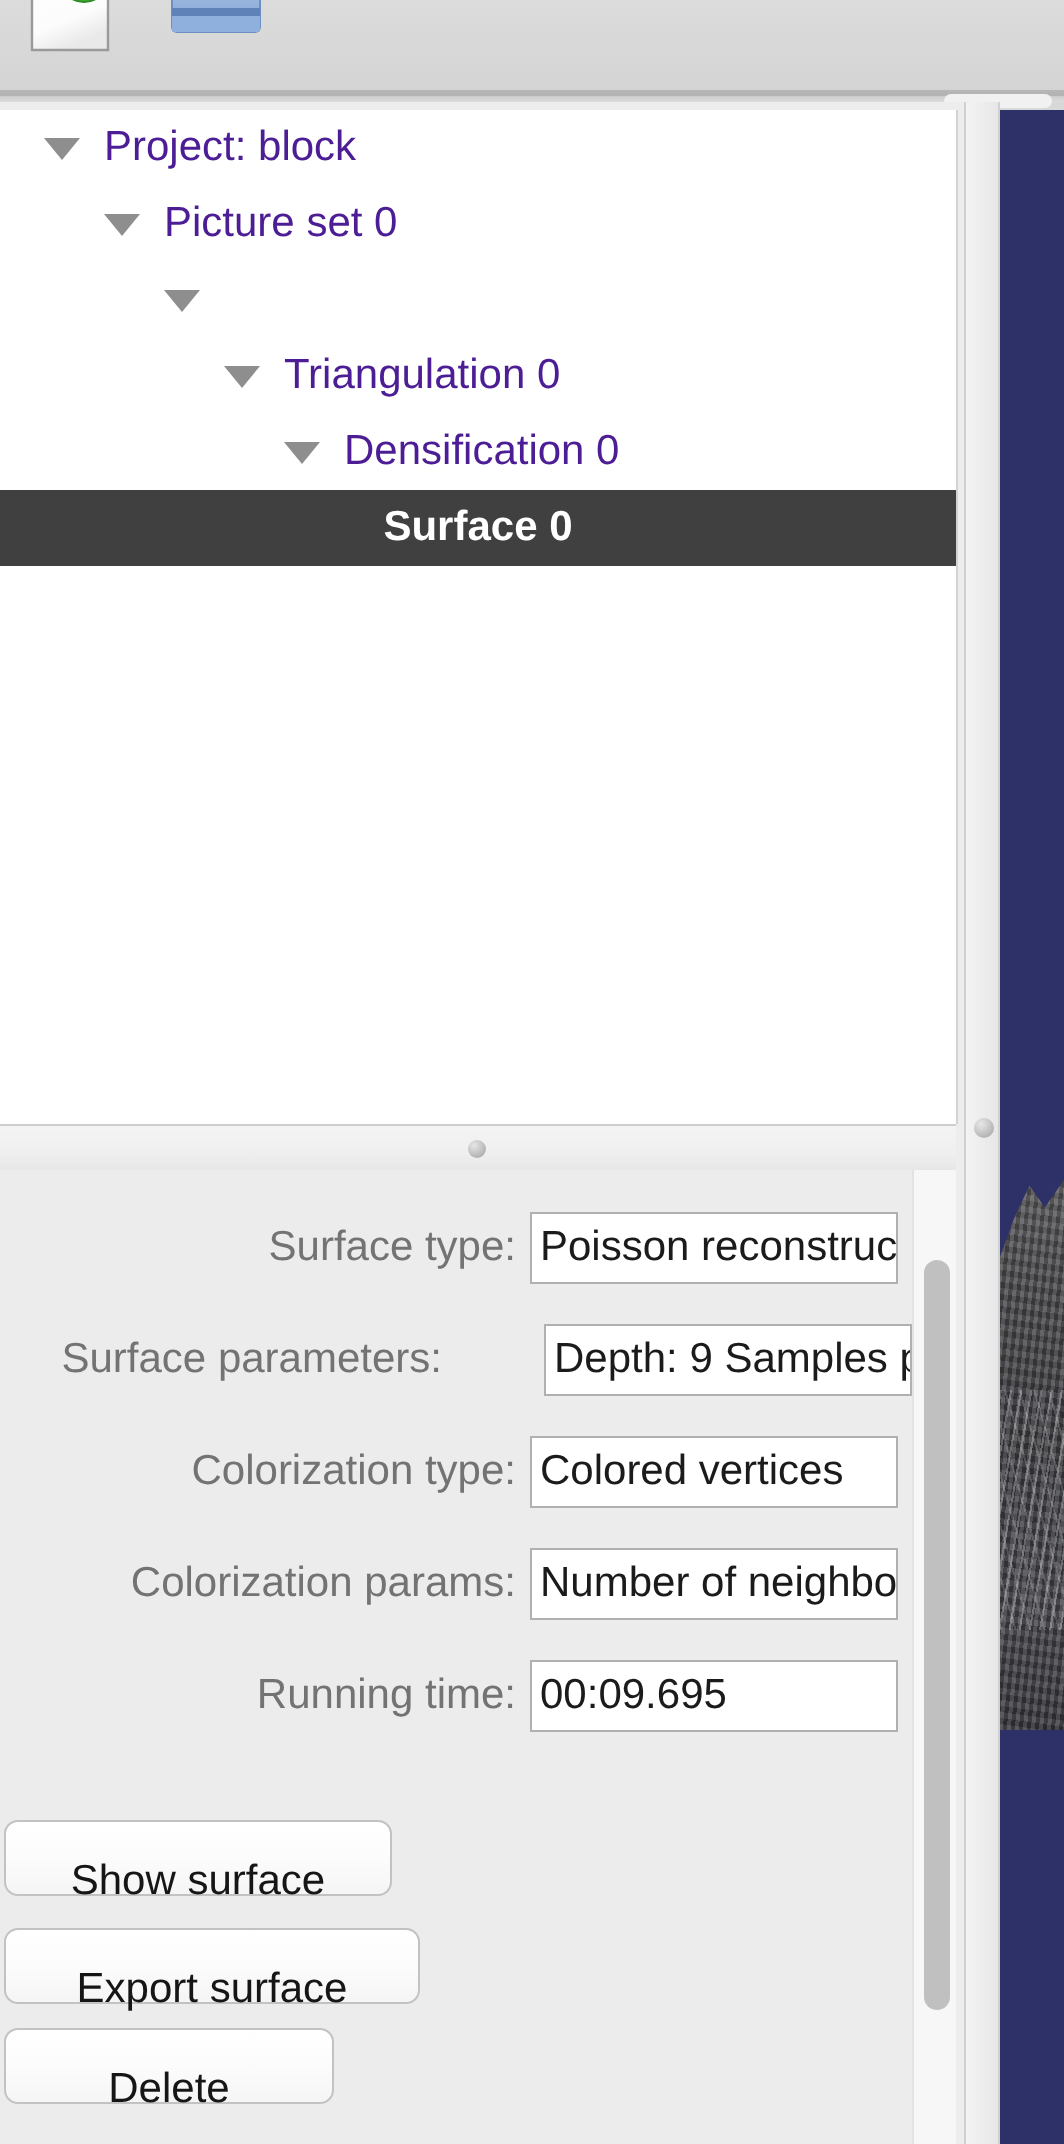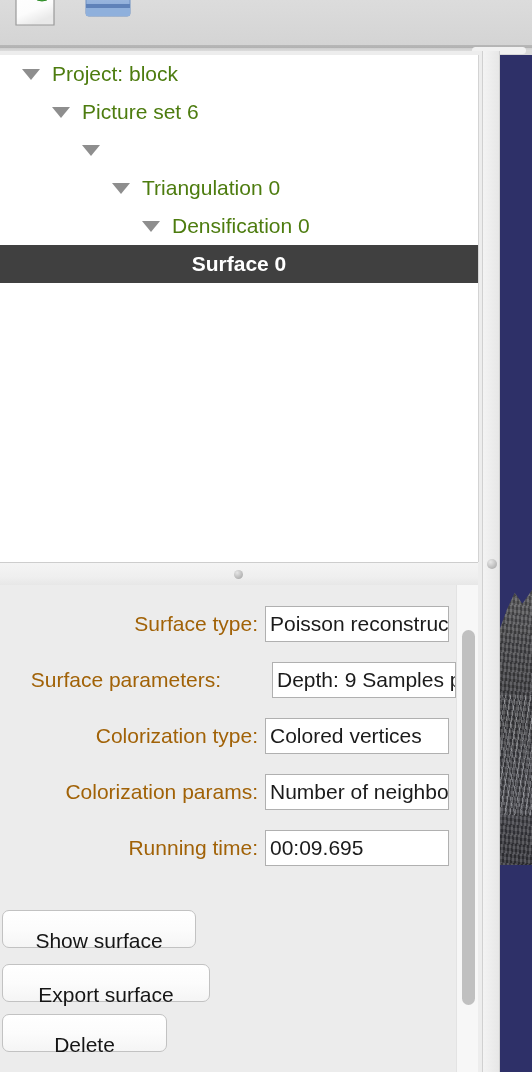--- a/index.html
+++ b/index.html
@@ -69,21 +69,21 @@
     background: #ffffff;
     border-right: 1px solid #d3d3d3;
     overflow: hidden;
   }
   .tree-row {
     position: relative;
     height: 38px;
     line-height: 38px;
     white-space: nowrap;
     font-size: 21px;
-    color: #4d7c0f;
+    color: #4c1d95;
     display: flex;
     align-items: center;
   }
   .tree-row.selected {
     background: #404040;
     color: #ffffff;
     font-weight: bold;
     justify-content: center;
   }
   .twisty {
@@ -133,21 +133,21 @@
     width: 456px;
     height: 38px;
     display: flex;
     align-items: center;
   }
   .field-label {
     width: 265px;
     text-align: right;
     padding-right: 7px;
     font-size: 21px;
-    color: #a16207;
+    color: #737373;
     box-sizing: border-box;
     white-space: nowrap;
   }
   .field-input {
     flex: 0 0 auto;
     width: 184px;
     height: 36px;
     box-sizing: border-box;
     background: #ffffff;
     border: 1px solid #b0b0b0;
@@ -287,21 +287,21 @@
     <div class="tree-panel">
       <div id="tree-rows">
           <div class="tree-row">
             <span style="display: inline-block; flex: 0 0 auto; width: 22px;"></span>
             <span class="twisty"></span>
             <span>Project: block</span>
           </div>
           <div class="tree-row">
             <span style="display: inline-block; flex: 0 0 auto; width: 52px;"></span>
             <span class="twisty"></span>
-            <span>Picture set 6</span>
+            <span>Picture set 0</span>
           </div>
           <div class="tree-row">
             <span style="display: inline-block; flex: 0 0 auto; width: 82px;"></span>
             <span class="twisty"></span>
           </div>
           <div class="tree-row">
             <span style="display: inline-block; flex: 0 0 auto; width: 112px;"></span>
             <span class="twisty"></span>
             <span>Triangulation 0</span>
           </div>

